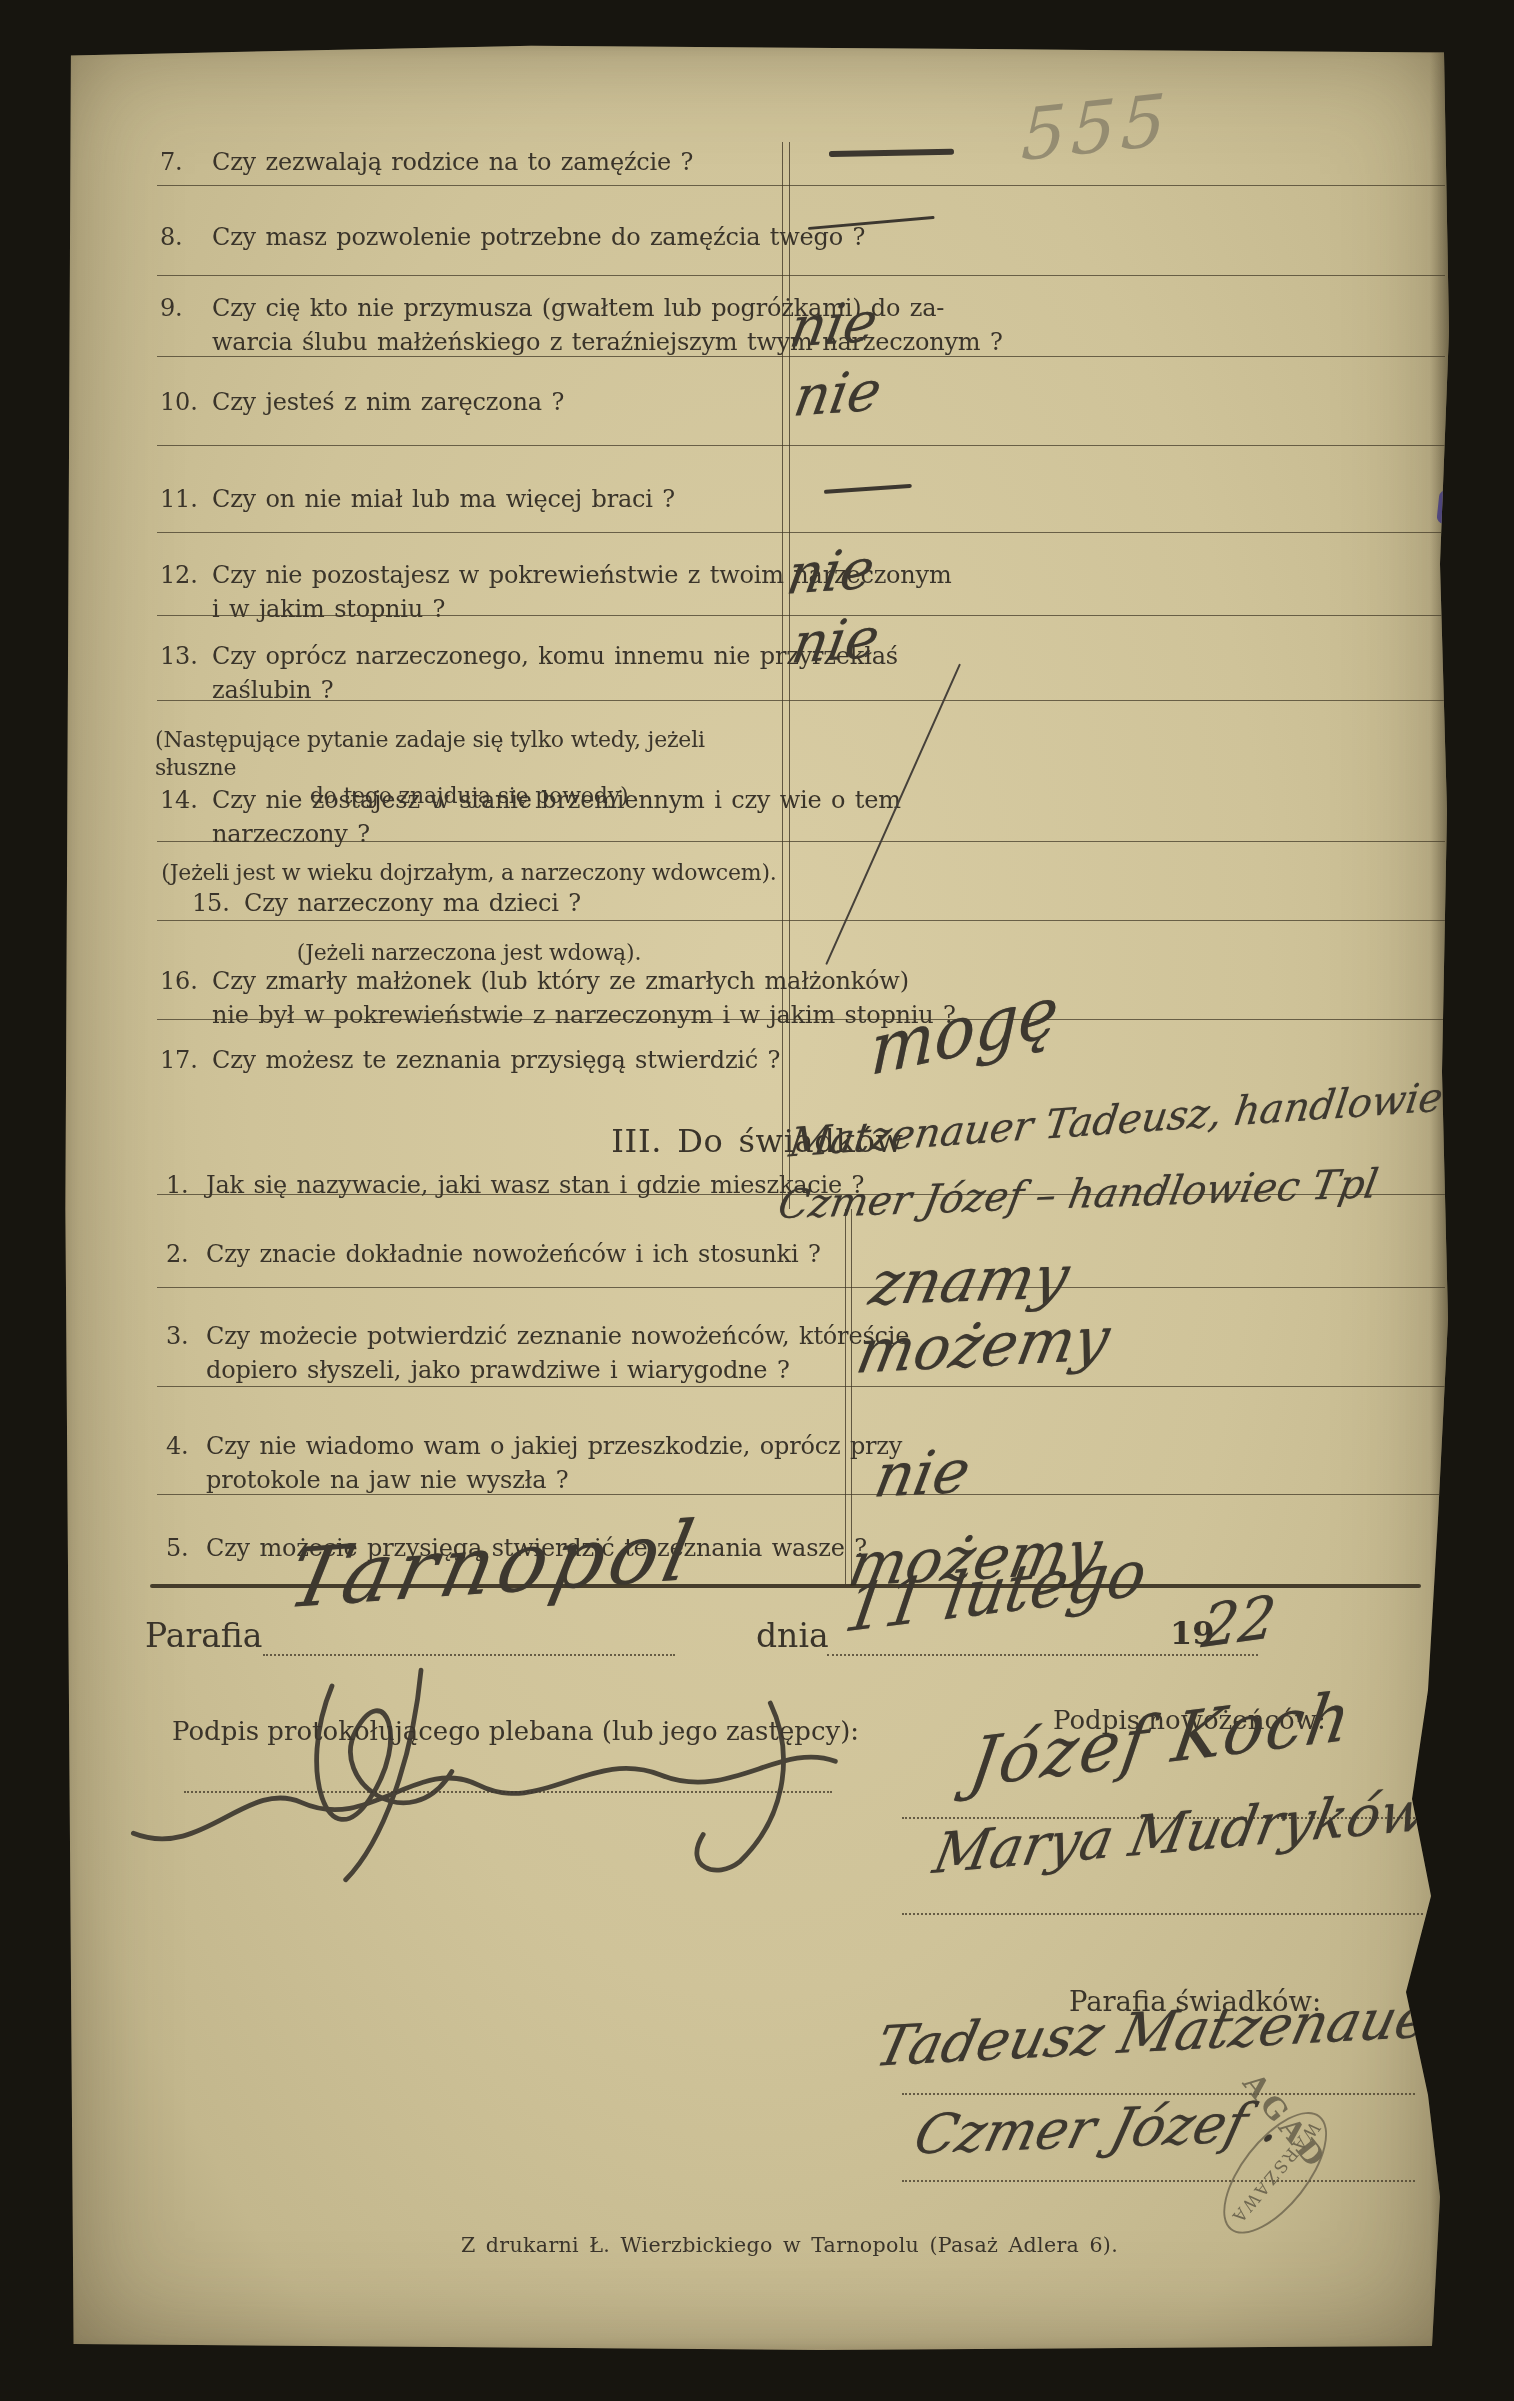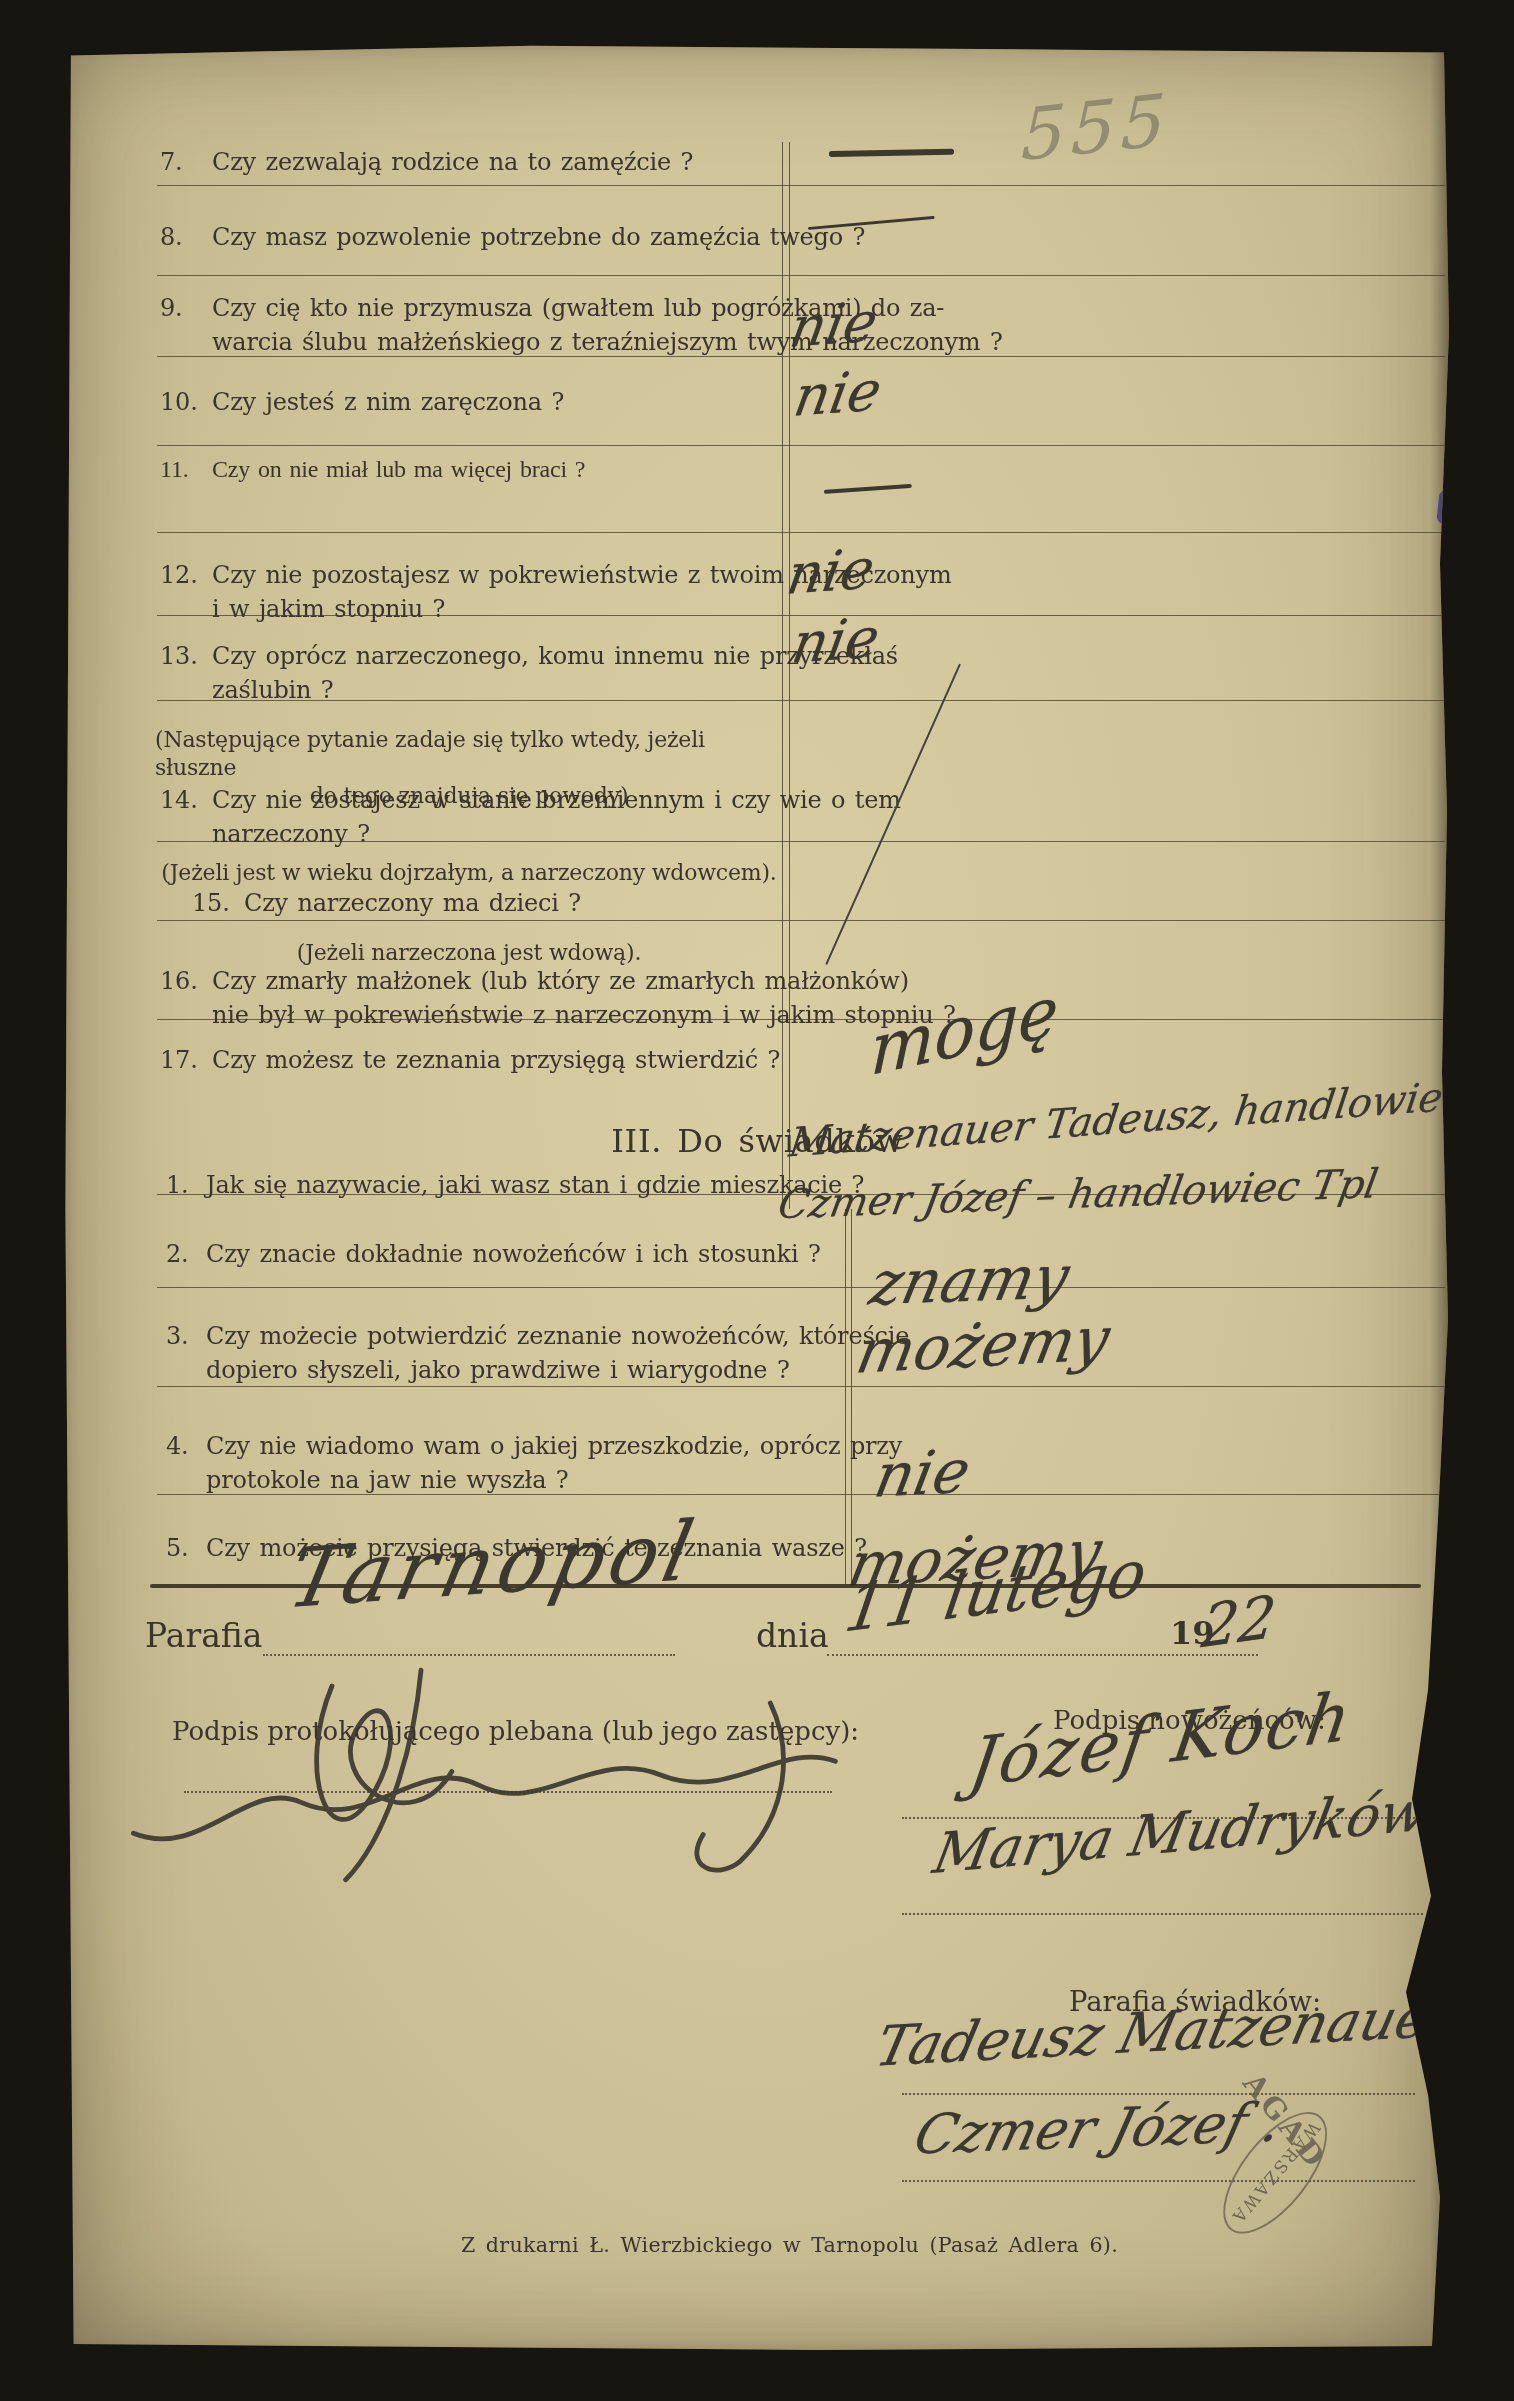--- a/index.html
+++ b/index.html
@@ -79,21 +79,21 @@
     <div class="ql"><span class="qn">9.</span><span>Czy cię kto nie przymusza (gwałtem lub pogróżkami) do za-</span></div>
     <div class="ql cont">warcia ślubu małżeńskiego z teraźniejszym twym narzeczonym ?</div>
   </div>
   <div class="sep" style="top:313px;"></div>
 
   <div class="q" style="top:342px;">
     <div class="ql"><span class="qn">10.</span><span>Czy jesteś z nim zaręczona ?</span></div>
   </div>
   <div class="sep" style="top:402px;"></div>
 
-  <div class="q" style="top:409px;font-family:Liberation Serif, serif;">
+  <div class="q" style="top:439px;">
     <div class="ql"><span class="qn">11.</span><span>Czy on nie miał lub ma więcej braci ?</span></div>
   </div>
   <div class="sep" style="top:489px;"></div>
 
   <div class="q" style="top:515px;">
     <div class="ql"><span class="qn">12.</span><span>Czy nie pozostajesz w pokrewieństwie z twoim narzeczonym</span></div>
     <div class="ql cont">i w jakim stopniu ?</div>
   </div>
   <div class="sep" style="top:572px;"></div>
 

